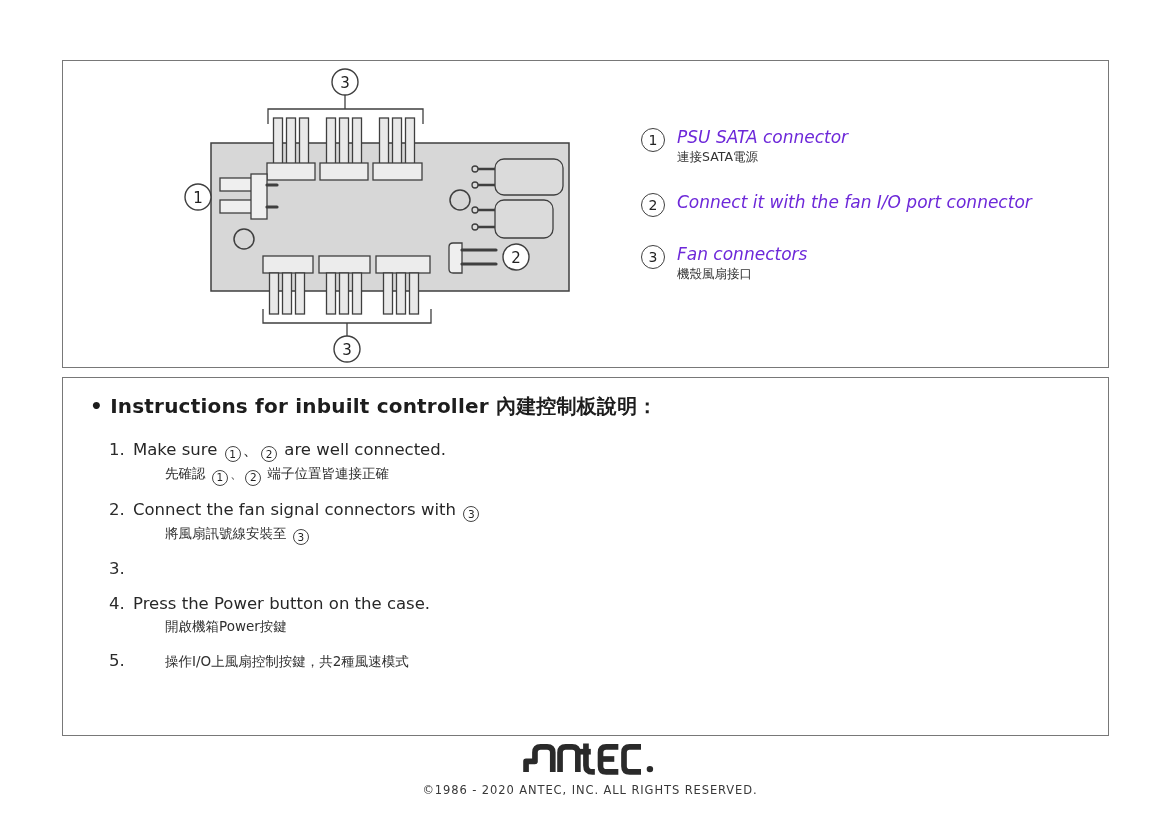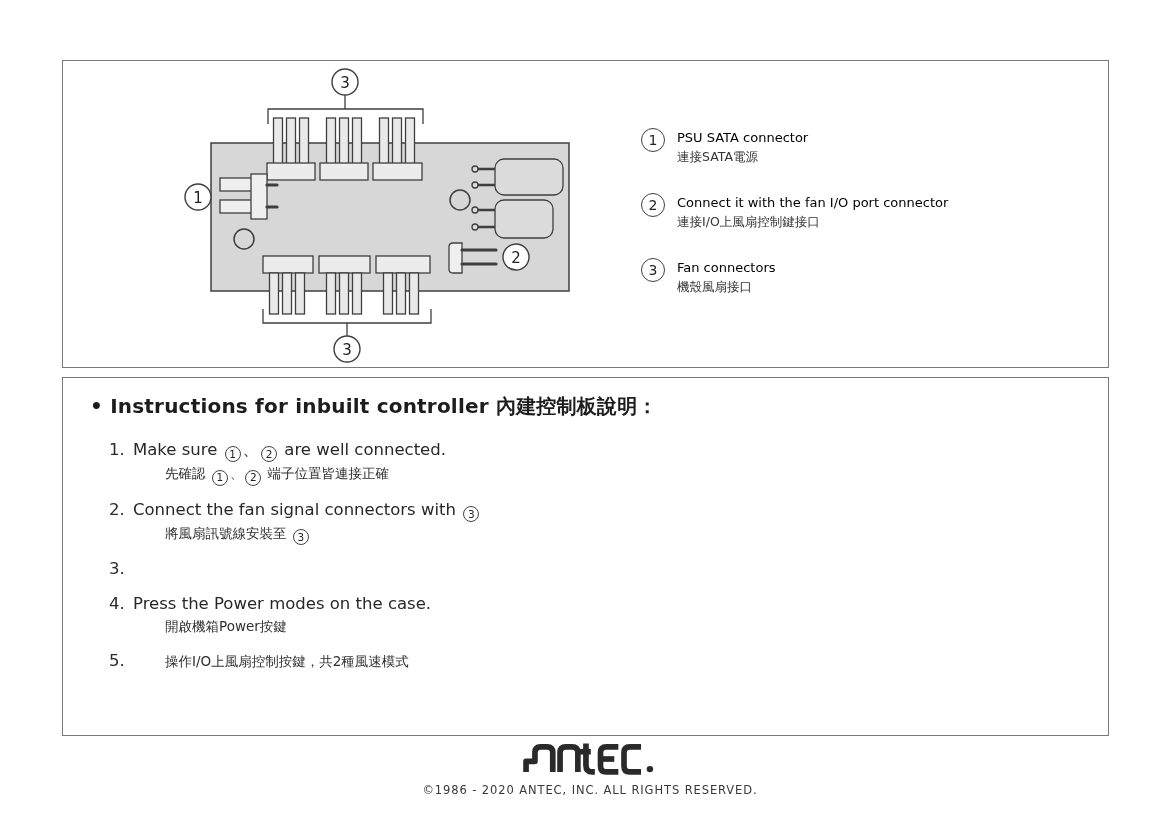--- a/index.html
+++ b/index.html
@@ -21,21 +21,21 @@
   
   .legend{
     position:absolute;left:578px;top:66px;display:flex;flex-direction:column;gap:27px;width:450px;
   }
   .legend-item{display:flex;gap:12px;align-items:flex-start;}
   .legend-num{
     width:24px;height:24px;flex:0 0 auto;border:1.4px solid #3f3f3f;border-radius:50%;
     display:flex;align-items:center;justify-content:center;font-size:14px;color:#222;
     box-sizing:border-box;margin-top:1px;
   }
-  .legend-en{font-size:13px;line-height:21px;color:#000000;}
+  .legend-en{font-size:17px;line-height:21px;color:#6d28d9;font-style:italic;}
   .legend-zh{font-size:12.5px;line-height:17px;margin-top:0;color:#333;}
 
   
   .heading{
     margin:15px 0 0 27px;font-size:20px;font-weight:bold;color:#1d1d1d;letter-spacing:.2px;
   }
   .steps{margin:19px 0 0 46px;}
   .step{display:flex;margin-bottom:13px;}
   .step-num{width:24px;flex:0 0 auto;font-size:16.5px;line-height:22px;}
   .step-en{font-size:16.5px;line-height:22px;color:#272727;}
@@ -161,21 +161,20 @@
         <span class="legend-num">1</span>
         <div class="legend-text">
           <div class="legend-en">PSU SATA connector</div>
           <div class="legend-zh">連接SATA電源</div>
         </div>
       </div>
       <div class="legend-item">
         <span class="legend-num">2</span>
         <div class="legend-text">
           <div class="legend-en">Connect it with the fan I/O port connector</div>
-          <div class="legend-zh">連接I/O上風扇控制鍵接口</div>
         </div>
       </div>
       <div class="legend-item">
         <span class="legend-num">3</span>
         <div class="legend-text">
           <div class="legend-en">Fan connectors</div>
           <div class="legend-zh">機殼風扇接口</div>
         </div>
       </div>
     </div>
@@ -200,21 +199,21 @@
           <div class="step-en">Connect the fan signal connectors with <span class="circ">3</span></div>
           <div class="step-zh">將風扇訊號線安裝至 <span class="circ">3</span></div>
         </div>
       </div>
       <div class="step">
         <span class="step-num">3.</span>
       </div>
       <div class="step">
         <span class="step-num">4.</span>
         <div class="step-body">
-          <div class="step-en">Press the Power modes on the case.</div>
+          <div class="step-en">Press the Power button on the case.</div>
           <div class="step-zh">開啟機箱Power按鍵</div>
         </div>
       </div>
       <div class="step">
         <span class="step-num">5.</span>
         <div class="step-body">
           <div class="step-zh">操作I/O上風扇控制按鍵，共2種風速模式</div>
         </div>
       </div>
     </div>

